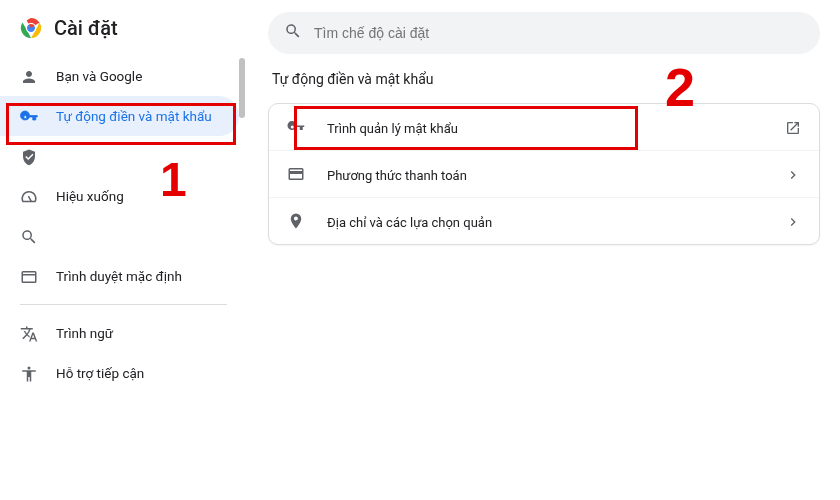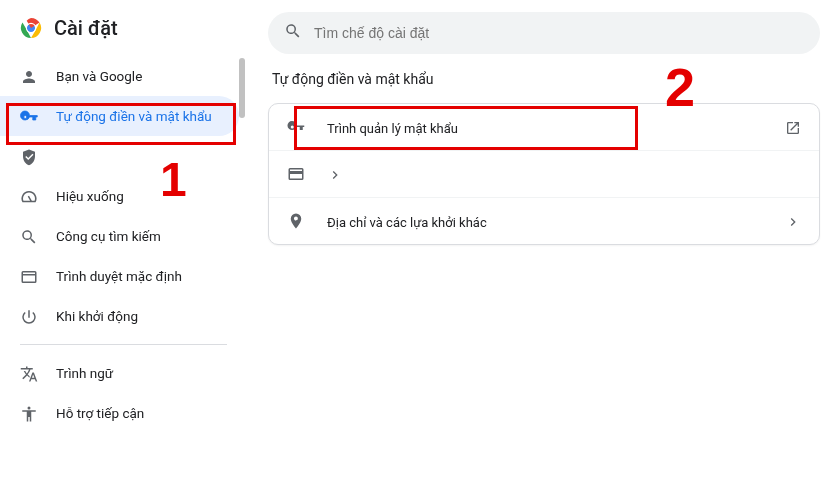--- a/index.html
+++ b/index.html
@@ -242,38 +242,29 @@
             </svg>
           </span>
         <span class="label">Hiệu xuống</span>
       </div>
       <div class="sidebar-item">
         <span class="icon">
             <svg viewBox="0 0 24 24" fill="#5f6368">
               <path d="M15.5 14h-.8l-.3-.3a6.5 6.5 0 10-.7.7l.3.3v.8l5 5 1.5-1.5-5-5zm-6 0a4.5 4.5 0 110-9 4.5 4.5 0 010 9z"></path>
             </svg>
           </span>
-        <span class="label">Công cụ tìm kiếm</span>
       </div>
       <div class="sidebar-item">
         <span class="icon">
             <svg viewBox="0 0 24 24" fill="none" stroke="#5f6368" stroke-width="2">
               <rect x="3" y="5" width="18" height="14" rx="1"></rect>
               <line x1="3" y1="9" x2="21" y2="9"></line>
             </svg>
           </span>
         <span class="label">Trình duyệt mặc định</span>
-      </div>
-      <div class="sidebar-item">
-        <span class="icon">
-            <svg viewBox="0 0 24 24" fill="#5f6368">
-              <path d="M13 3h-2v10h2V3zm4.8 2.2l-1.4 1.4a7 7 0 11-8.8 0L6.2 5.2a9 9 0 1011.6 0z"></path>
-            </svg>
-          </span>
-        <span class="label">Khi khởi động</span>
       </div>
 
       <div class="divider"></div>
 
       <div class="sidebar-item">
         <span class="icon">
             <svg viewBox="0 0 24 24" fill="#5f6368">
               <path d="M12.9 15l-2.5-2.5.03-.03A17.5 17.5 0 0014 6h3V4h-7V2H8v2H1v2h11a15.5 15.5 0 01-3 5.3A15.5 15.5 0 017 8H5a17.5 17.5 0 003 4.5L3 17.5 4.5 19l5-5 3.1 3.1.3-2.1zM18.5 10h-2L12 22h2l1.1-3h4.8l1.1 3h2l-4.5-12zm-2.6 7l1.6-4.3 1.6 4.3h-3.2z"></path>
             </svg>
           </span>
@@ -313,31 +304,32 @@
         <span class="trailing"><svg viewBox="0 0 24 24">
               <path d="M19 19H5V5h7V3H5a2 2 0 00-2 2v14a2 2 0 002 2h14a2 2 0 002-2v-7h-2v7zM14 3v2h3.6l-9.8 9.8 1.4 1.4L19 6.4V10h2V3h-7z"></path>
             </svg></span>
       </div>
       <div class="card-row">
         <span class="icon">
             <svg viewBox="0 0 24 24">
               <path d="M20 4H4a2 2 0 00-2 2v12a2 2 0 002 2h16a2 2 0 002-2V6a2 2 0 00-2-2zm0 14H4v-6h16v6zm0-10H4V6h16v2z"></path>
             </svg>
           </span>
+        <span class="label">Phương thức thanh toán</span>
         <span class="trailing"><svg viewBox="0 0 24 24">
               <path d="M8.6 16.6l4.6-4.6-4.6-4.6L10 6l6 6-6 6z"></path>
             </svg></span>
       </div>
       <div class="card-row">
         <span class="icon">
             <svg viewBox="0 0 24 24">
               <path d="M12 2a7 7 0 00-7 7c0 5.3 7 13 7 13s7-7.8 7-13a7 7 0 00-7-7zm0 9.5A2.5 2.5 0 1112 6a2.5 2.5 0 010 5z"></path>
             </svg>
           </span>
-        <span class="label">Địa chỉ và các lựa khởi khác</span>
+        <span class="label">Địa chỉ và các lựa chọn quản</span>
         <span class="trailing"><svg viewBox="0 0 24 24">
               <path d="M8.6 16.6l4.6-4.6-4.6-4.6L10 6l6 6-6 6z"></path>
             </svg></span>
       </div>
     </div>
   </div>
 </div>
 
 <div class="highlight-box-1"></div>
 <div class="annotation-1">1</div>

